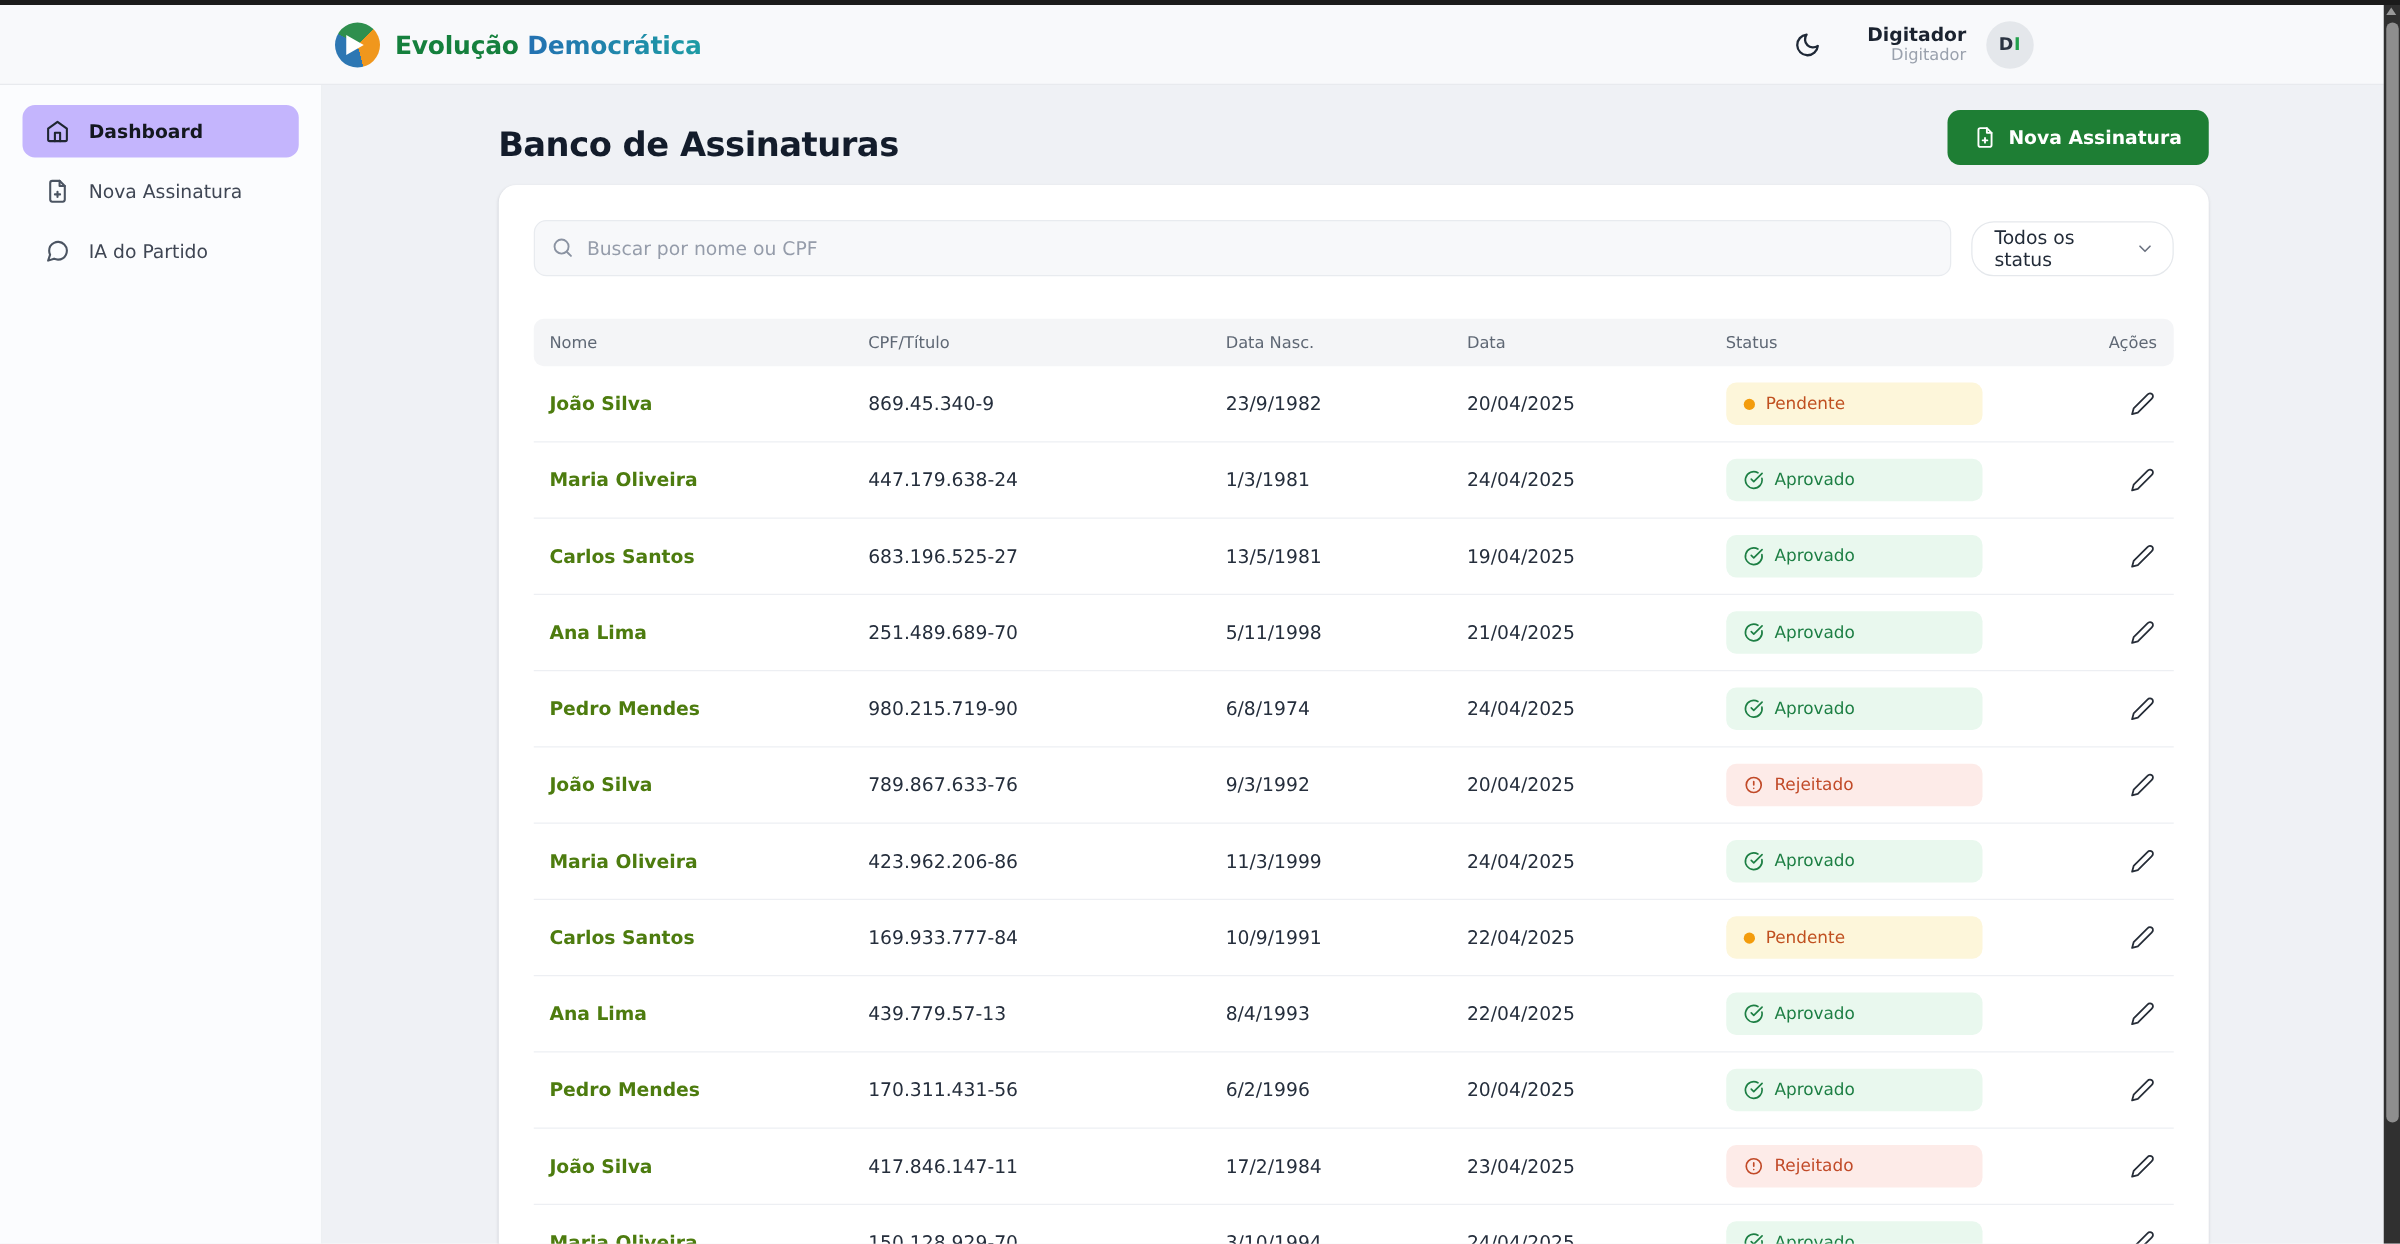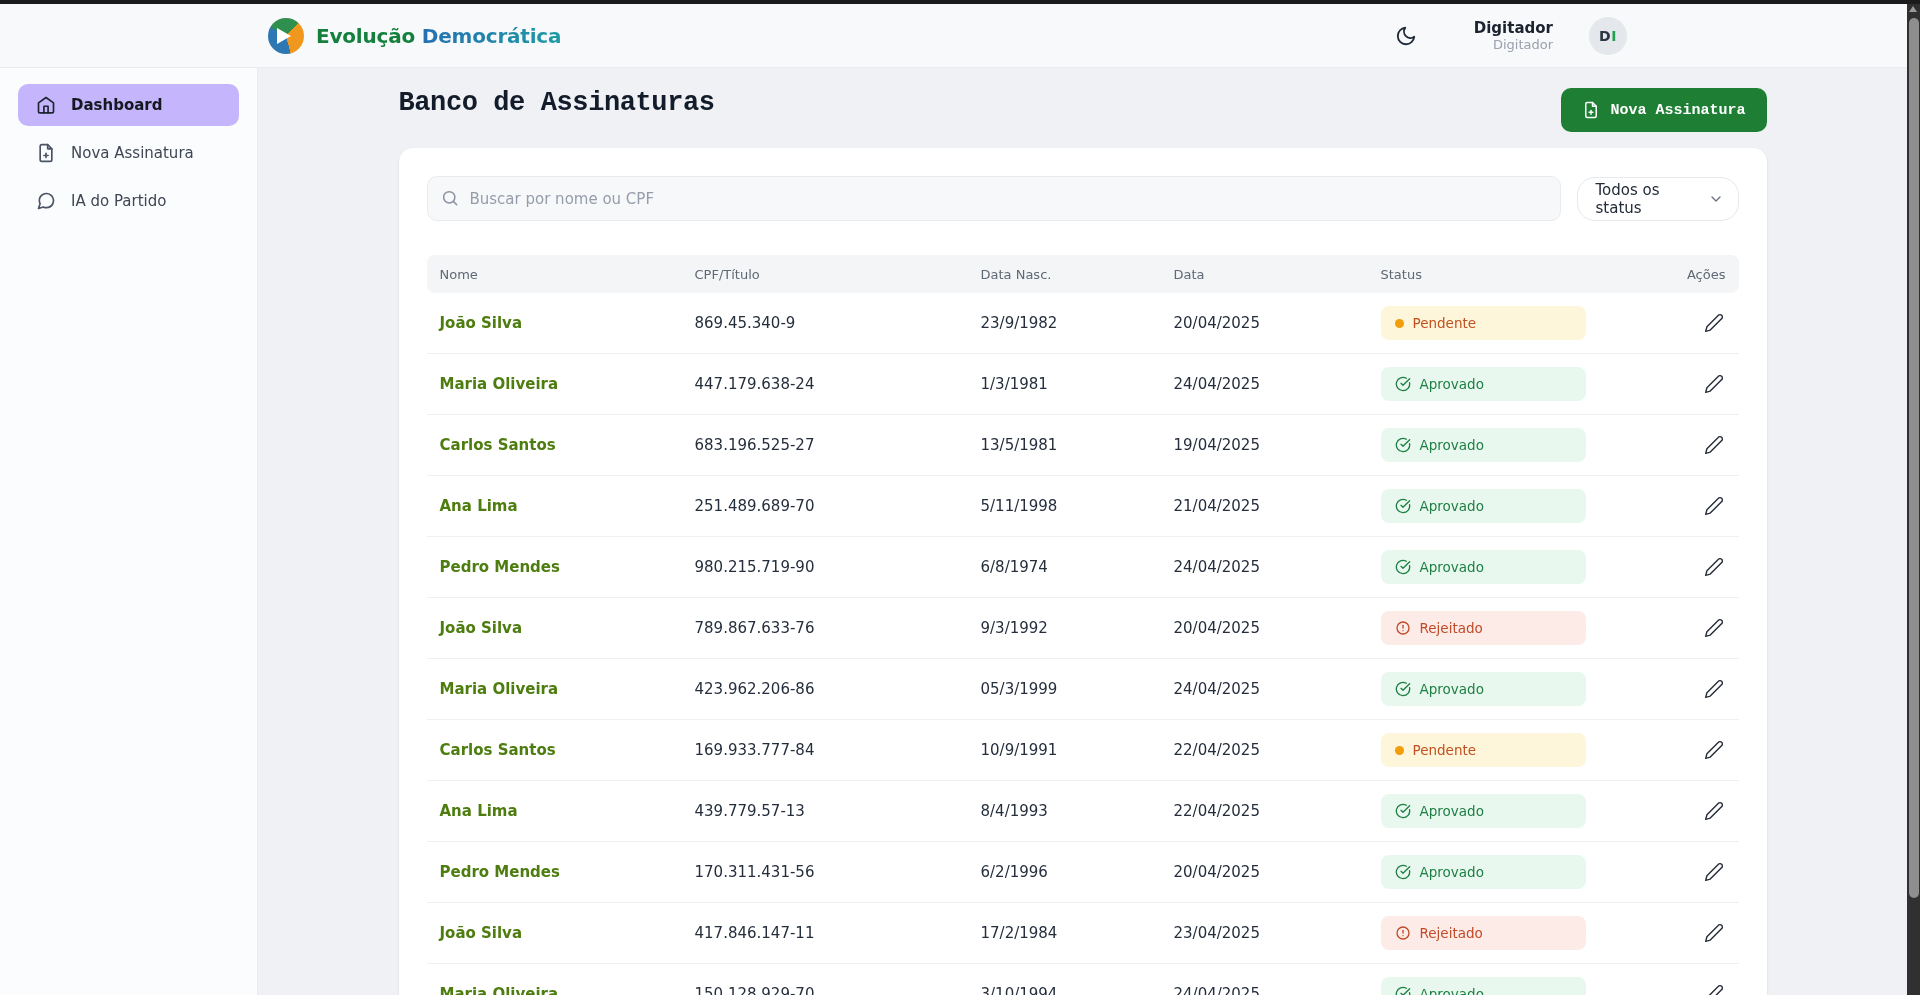--- a/index.html
+++ b/index.html
@@ -30,21 +30,21 @@
     width:0; height:0;
     border-top:8px solid transparent; border-bottom:8px solid transparent;
     border-left:14px solid #ffffff;
   }
   .brand-text { font-size:20px; font-weight:700; letter-spacing:-0.2px; }
   .brand-primary { color:#15803d; }
   .brand-secondary {
     background:linear-gradient(90deg,#2471b2,#1d9ba4);
     -webkit-background-clip:text; background-clip:text; color:transparent;
   }
-  .header-right { position:absolute; right:280px; top:0; height:64px; display:flex; align-items:center; gap:36px; }
+  .header-right { position:absolute; right:280px; top:0; height:64px; display:flex; align-items:center; gap:16px; }
   .theme-toggle { width:36px; height:36px; border-radius:8px; display:flex; align-items:center; justify-content:center; cursor:pointer; color:#1f2937; }
   .user-block { text-align:right; line-height:1.25; margin-left:14px; }
   .user-name { font-size:15px; font-weight:700; color:#1b2330; }
   .user-role { font-size:13px; color:#9aa1ad; }
   .avatar {
     width:38px; height:38px; border-radius:50%; background:#e4e7eb;
     display:flex; align-items:center; justify-content:center;
     font-size:14px; font-weight:600; cursor:pointer; letter-spacing:0.5px;
   }
   .avatar .d { color:#2b3442; }
@@ -60,21 +60,21 @@
     display:flex; align-items:center; gap:15px; padding-left:18px;
     font-size:15px; color:#3f4654; cursor:pointer;
   }
   .side-item .s-icon { color:#4b5462; }
   .side-item.active { background:#c4b5fd; color:#14181f; font-weight:600; }
   .side-item.active .s-icon { color:#1f2631; }
 
   
   .main { position:absolute; left:258px; top:68px; right:13px; bottom:0; overflow:hidden; }
   .content { width:1368px; margin:20px auto 0 auto; }
-  .title-row { display:flex; align-items:flex-start; justify-content:space-between; height:44px;font-family:Liberation Mono, monospace; }
+  .title-row { display:flex; align-items:flex-end; justify-content:space-between; height:44px; }
   .page-title { font-size:27px; font-weight:700; color:#131c2b; letter-spacing:-0.4px; }
   .new-btn {
     height:44px; padding:0 21px; border:none; border-radius:10px;
     background:#1e7e34; color:#ffffff; font-size:15px; font-weight:600;
     display:flex; align-items:center; gap:10px; cursor:pointer;
     font-family:inherit;
   }
 
   .card {
     margin-top:16px; background:#ffffff; border-radius:14px;
@@ -416,21 +416,21 @@
                     <path d="M17 3a2.85 2.83 0 1 1 4 4L7.5 20.5 2 22l1.5-5.5Z"></path>
                   </svg>
         </span>
       </button>
     </div>
   </div>
 
   <div class="tgrid trow">
     <div class="cell-name">Maria Oliveira</div>
     <div>423.962.206-86</div>
-    <div>05/3/1999</div>
+    <div>11/3/1999</div>
     <div>24/04/2025</div>
     <div class="cell-status">
       <span class="badge aprovado">
 
         <span class="b-ic ic-check">
           <svg width="16" height="16" viewBox="0 0 24 24" fill="none" stroke="currentColor" stroke-width="2" stroke-linecap="round" stroke-linejoin="round">
                     <path d="M21.8 10A10 10 0 1 1 17 3.34"></path>
                     <path d="m9 11 3 3L22 4"></path>
                   </svg>
         </span>

